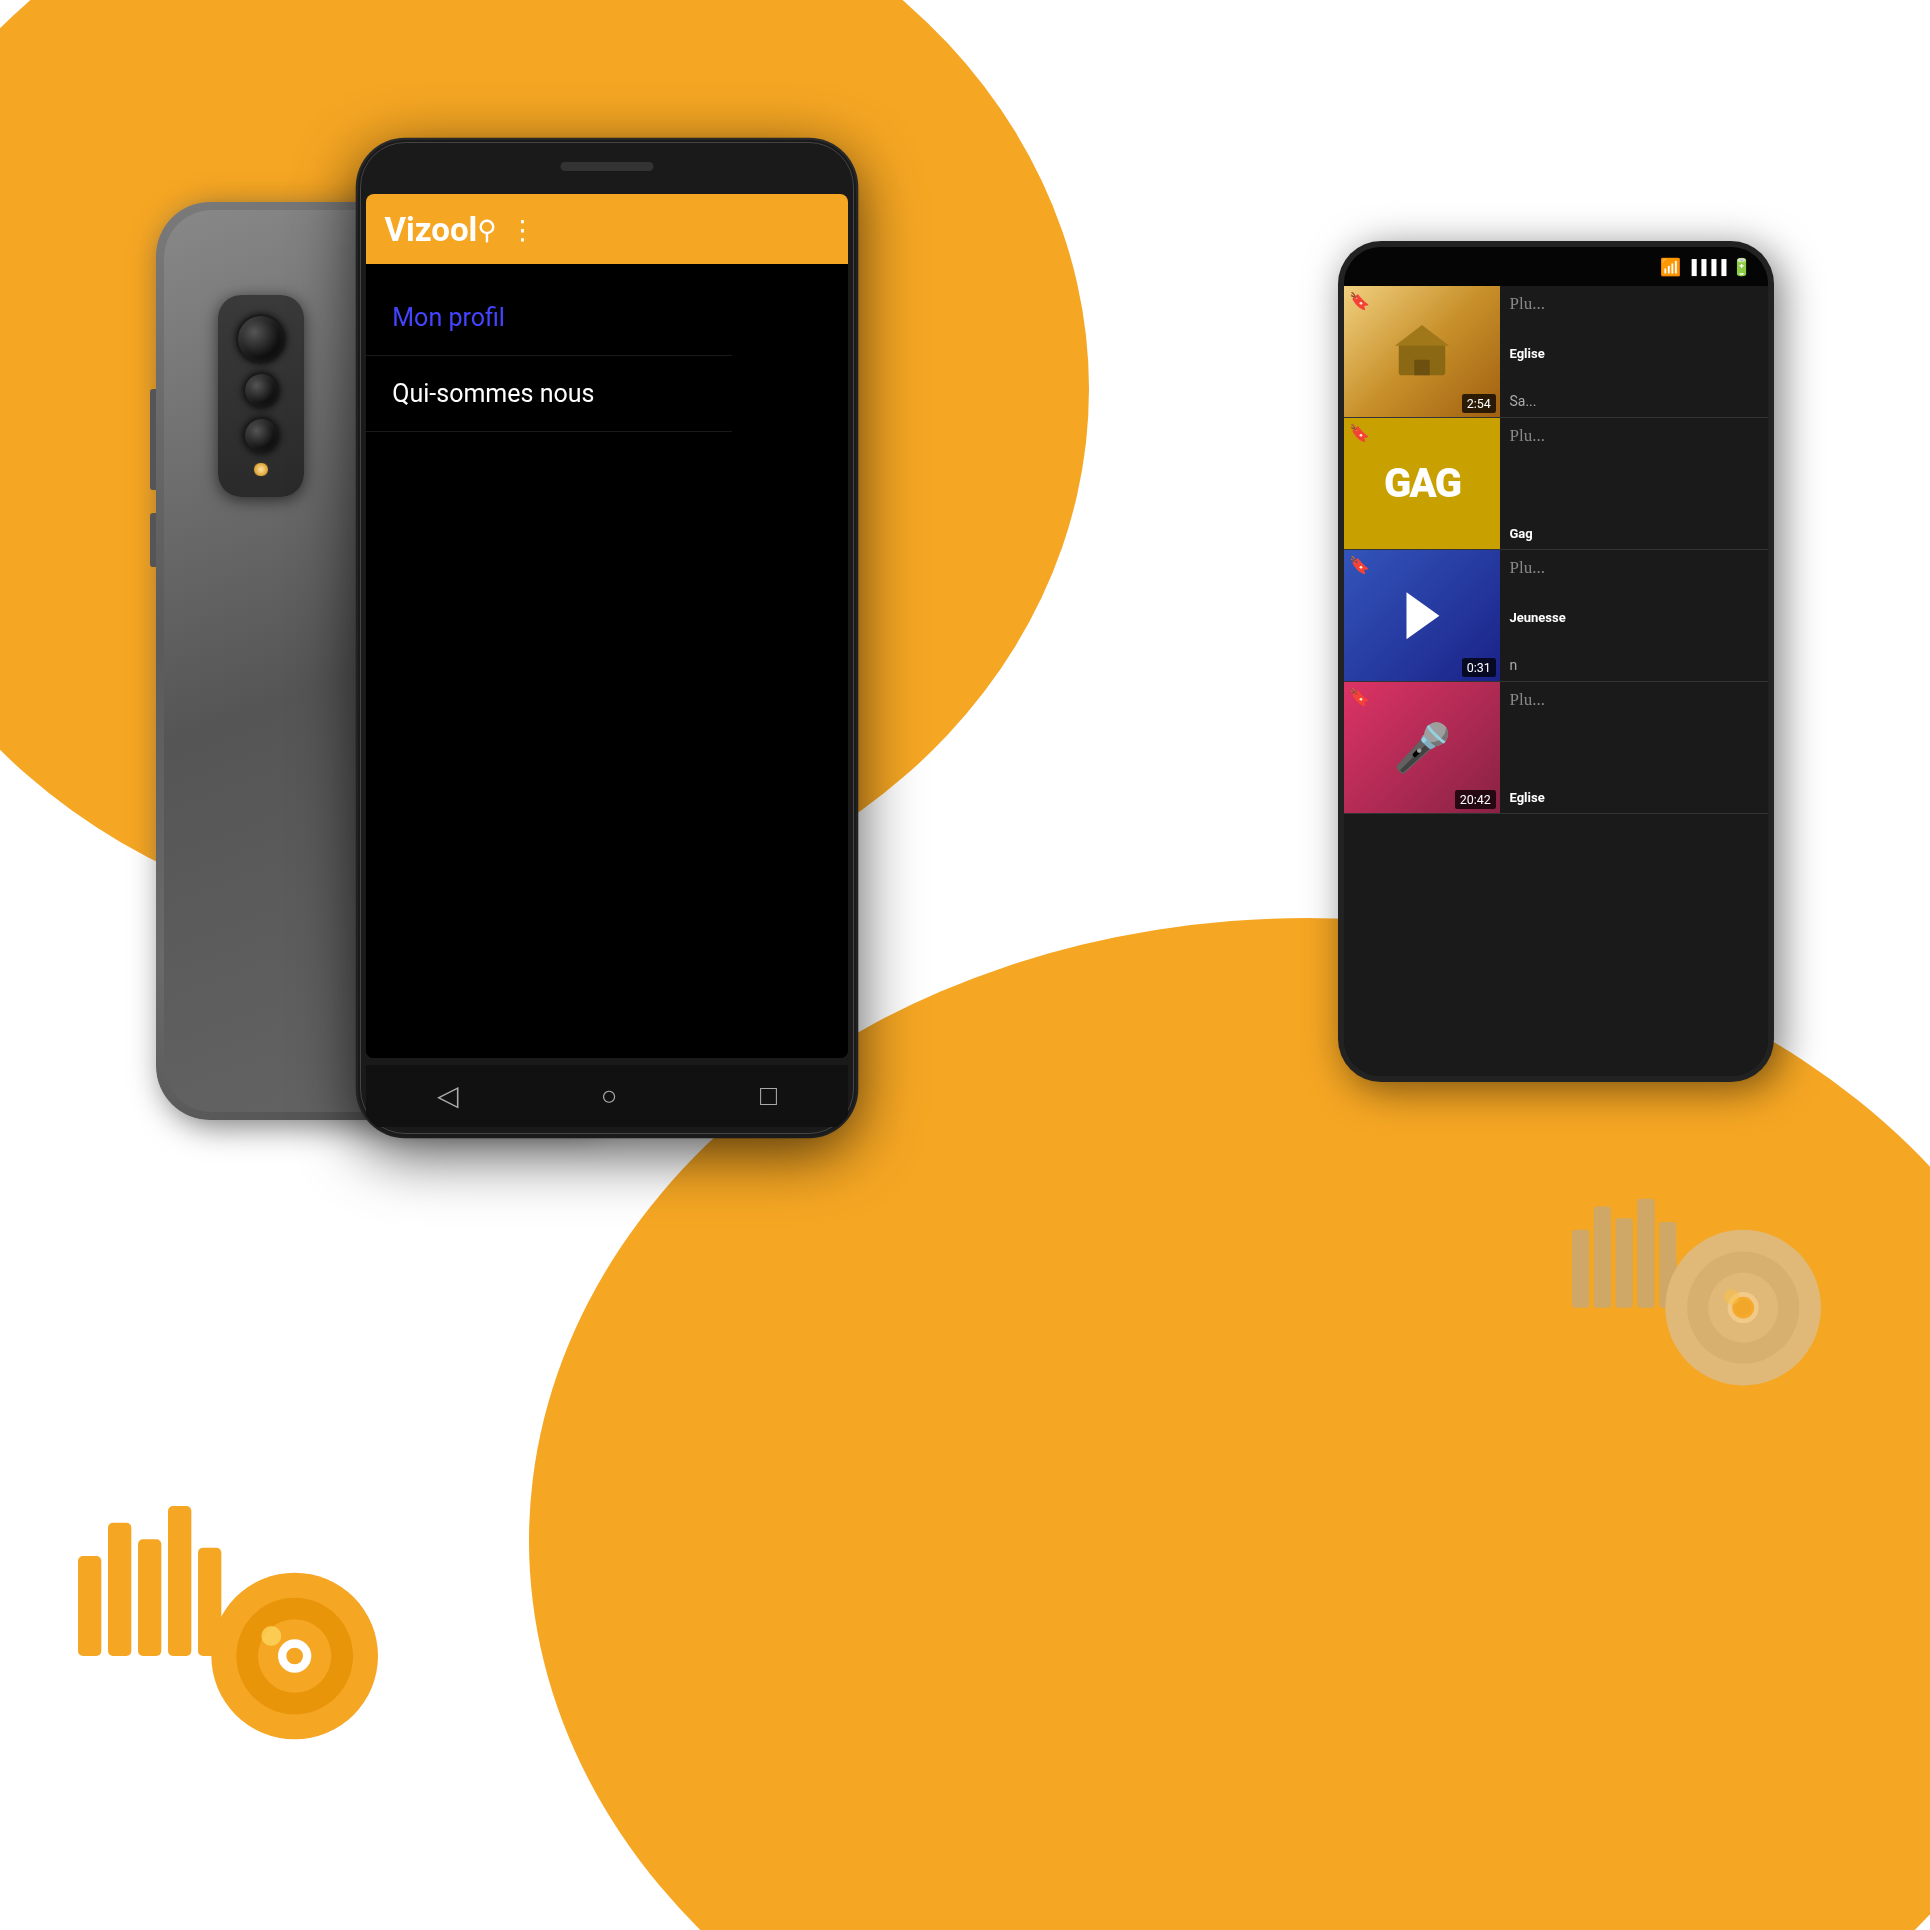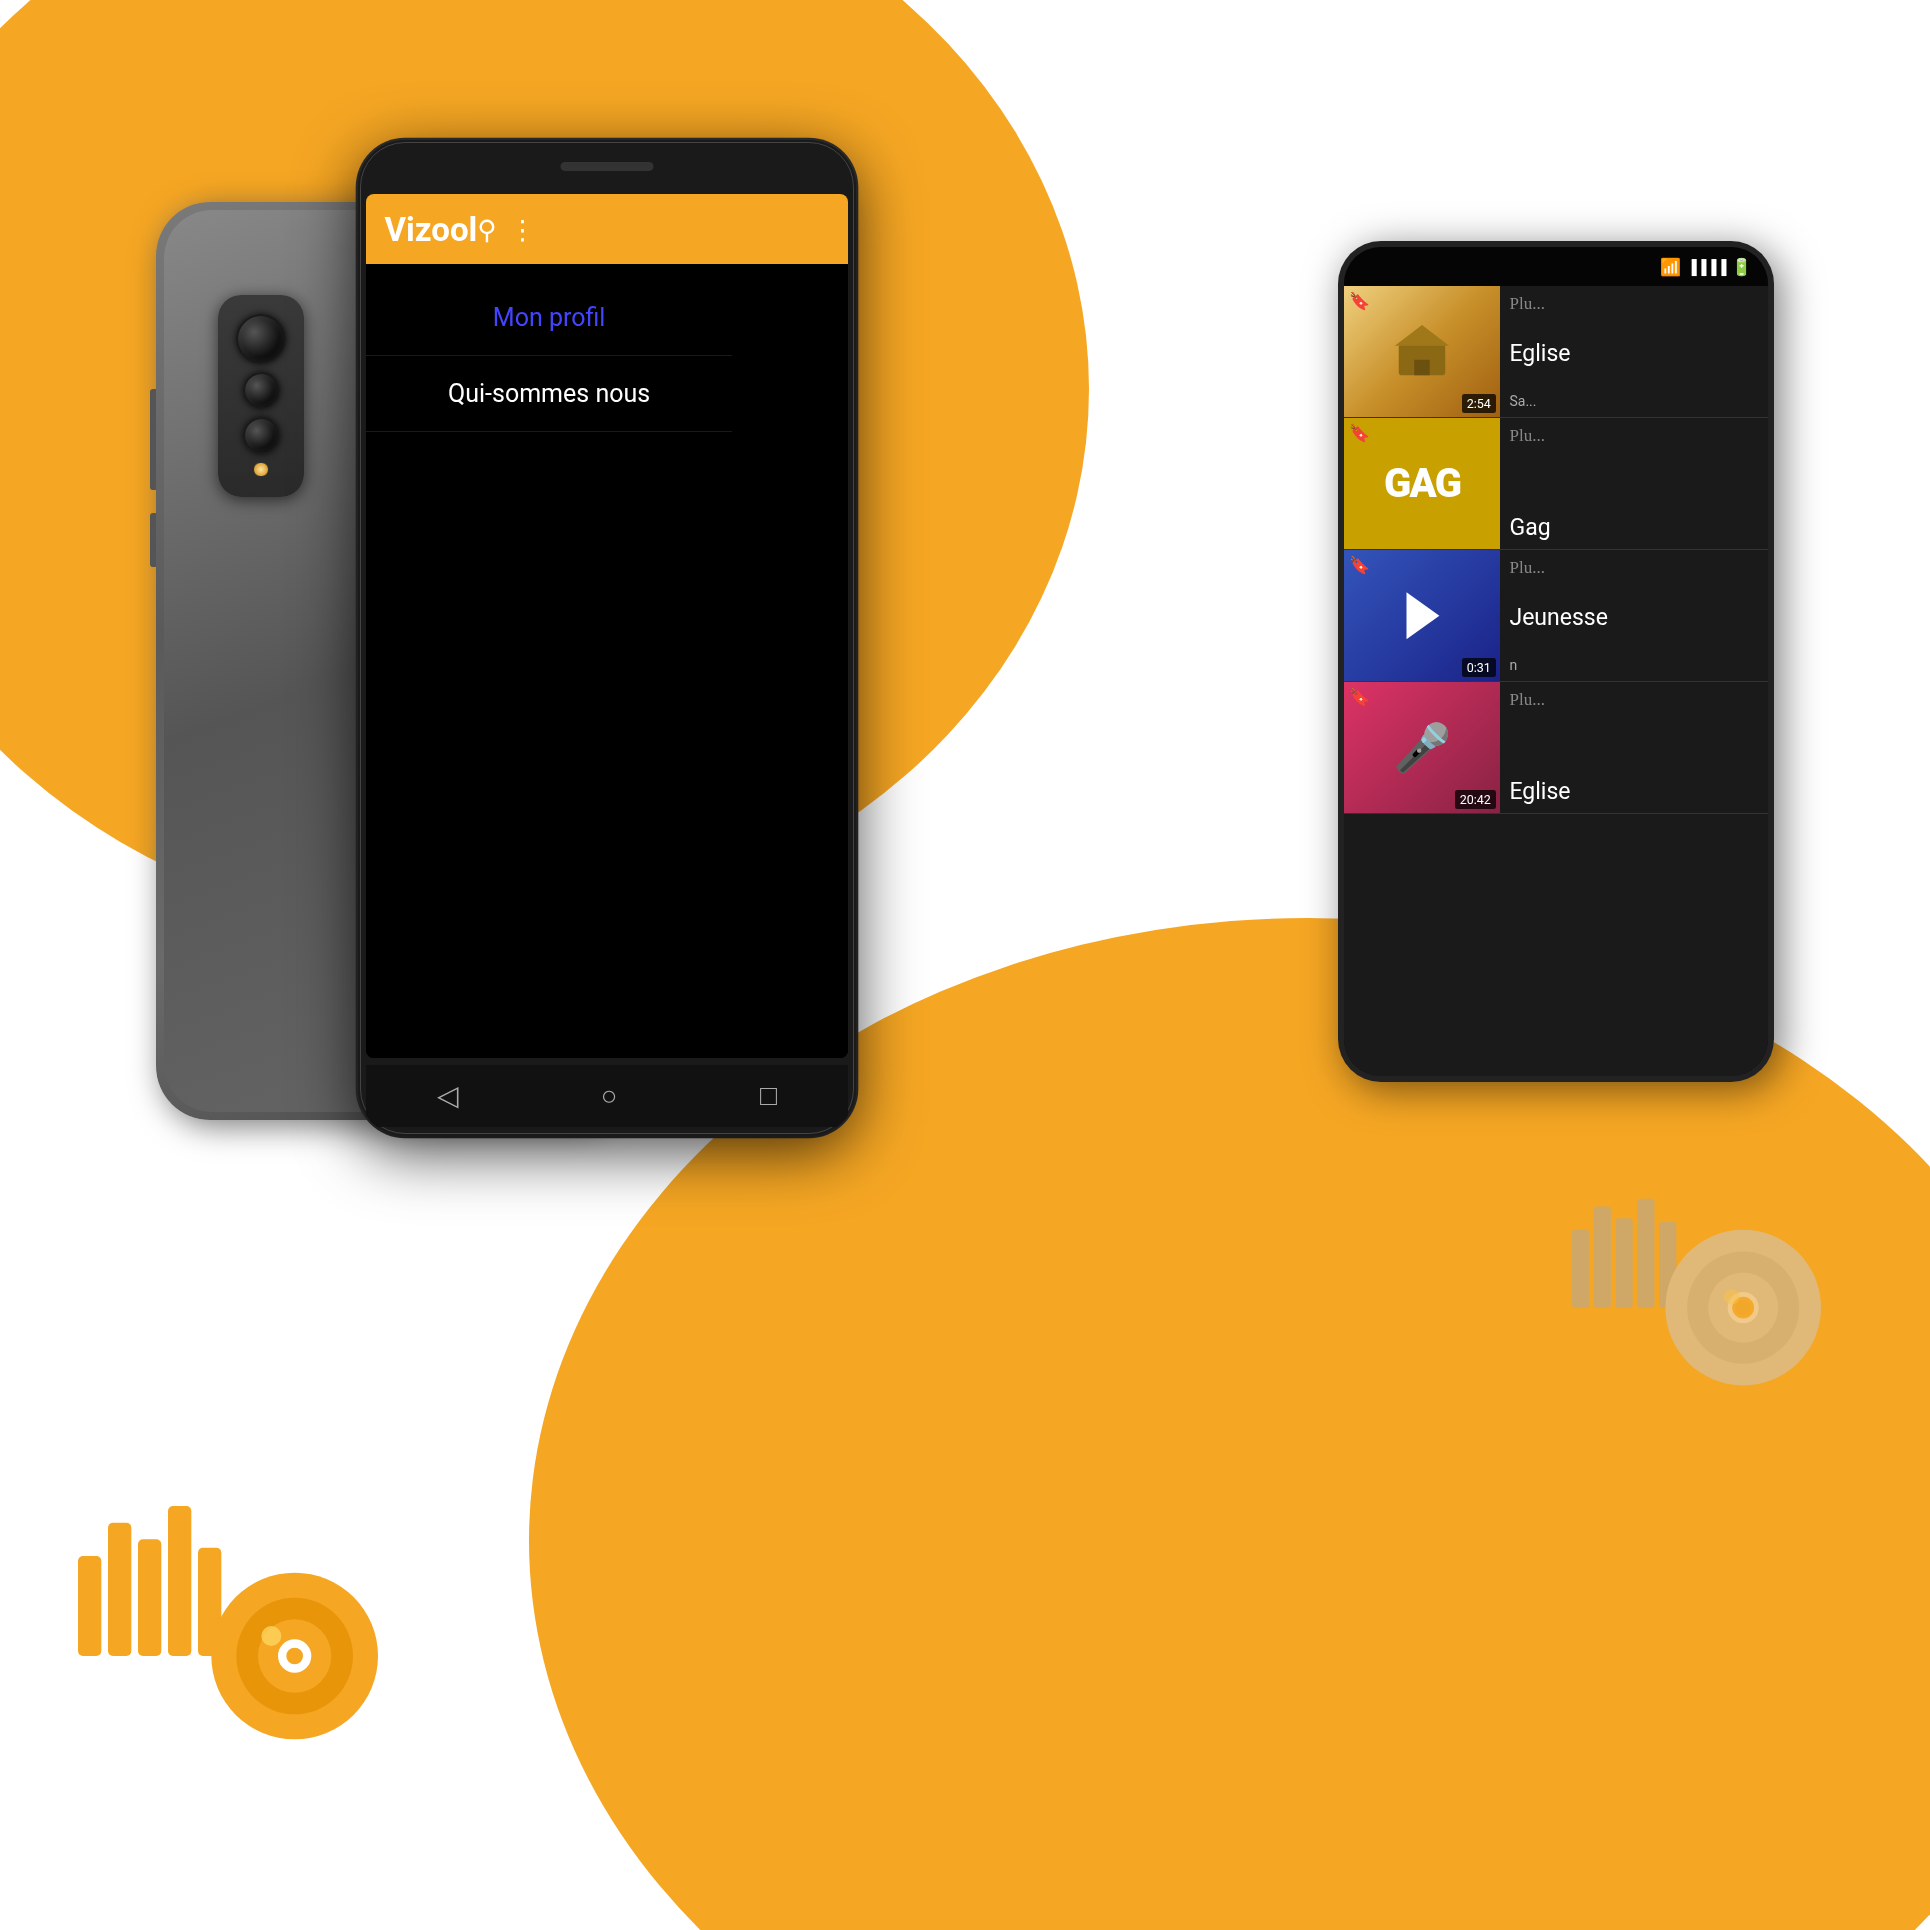--- a/index.html
+++ b/index.html
@@ -188,22 +188,22 @@
     .channel-info {
       flex: 1;
       padding: 7.8px 9.3px;
       display: flex;
       flex-direction: column;
       justify-content: space-between;
       background: #1a1a1a;
     }
     .channel-name {
       color: #fff;
-      font-size: 23px;
-      font-weight: 400;
+      font-size: 13px;
+      font-weight: 700;
     }
     .channel-sub {
       color: #aaa;
       font-size: 14px;
     }
     .channel-more {
       color: #888;
       font-size: 17px;
       font-family: Liberation Serif, serif;
     }
@@ -321,21 +321,20 @@
     
     .drawer {
       position: absolute;
       top: 70px;
       left: 0;
       width: 76%;
       bottom: 0;
       background: #000;
       z-index: 9;
       padding-top: 15.6px;
-      text-align: center;
     }
     .drawer-item {
       padding: 23px 26.5px;
       color: #fff;
       font-size: 25px;
       font-weight: 400;
       border-bottom: 0.8px solid #1a1a1a;
     }
     .drawer-item.active {
       color: #4444ff;

